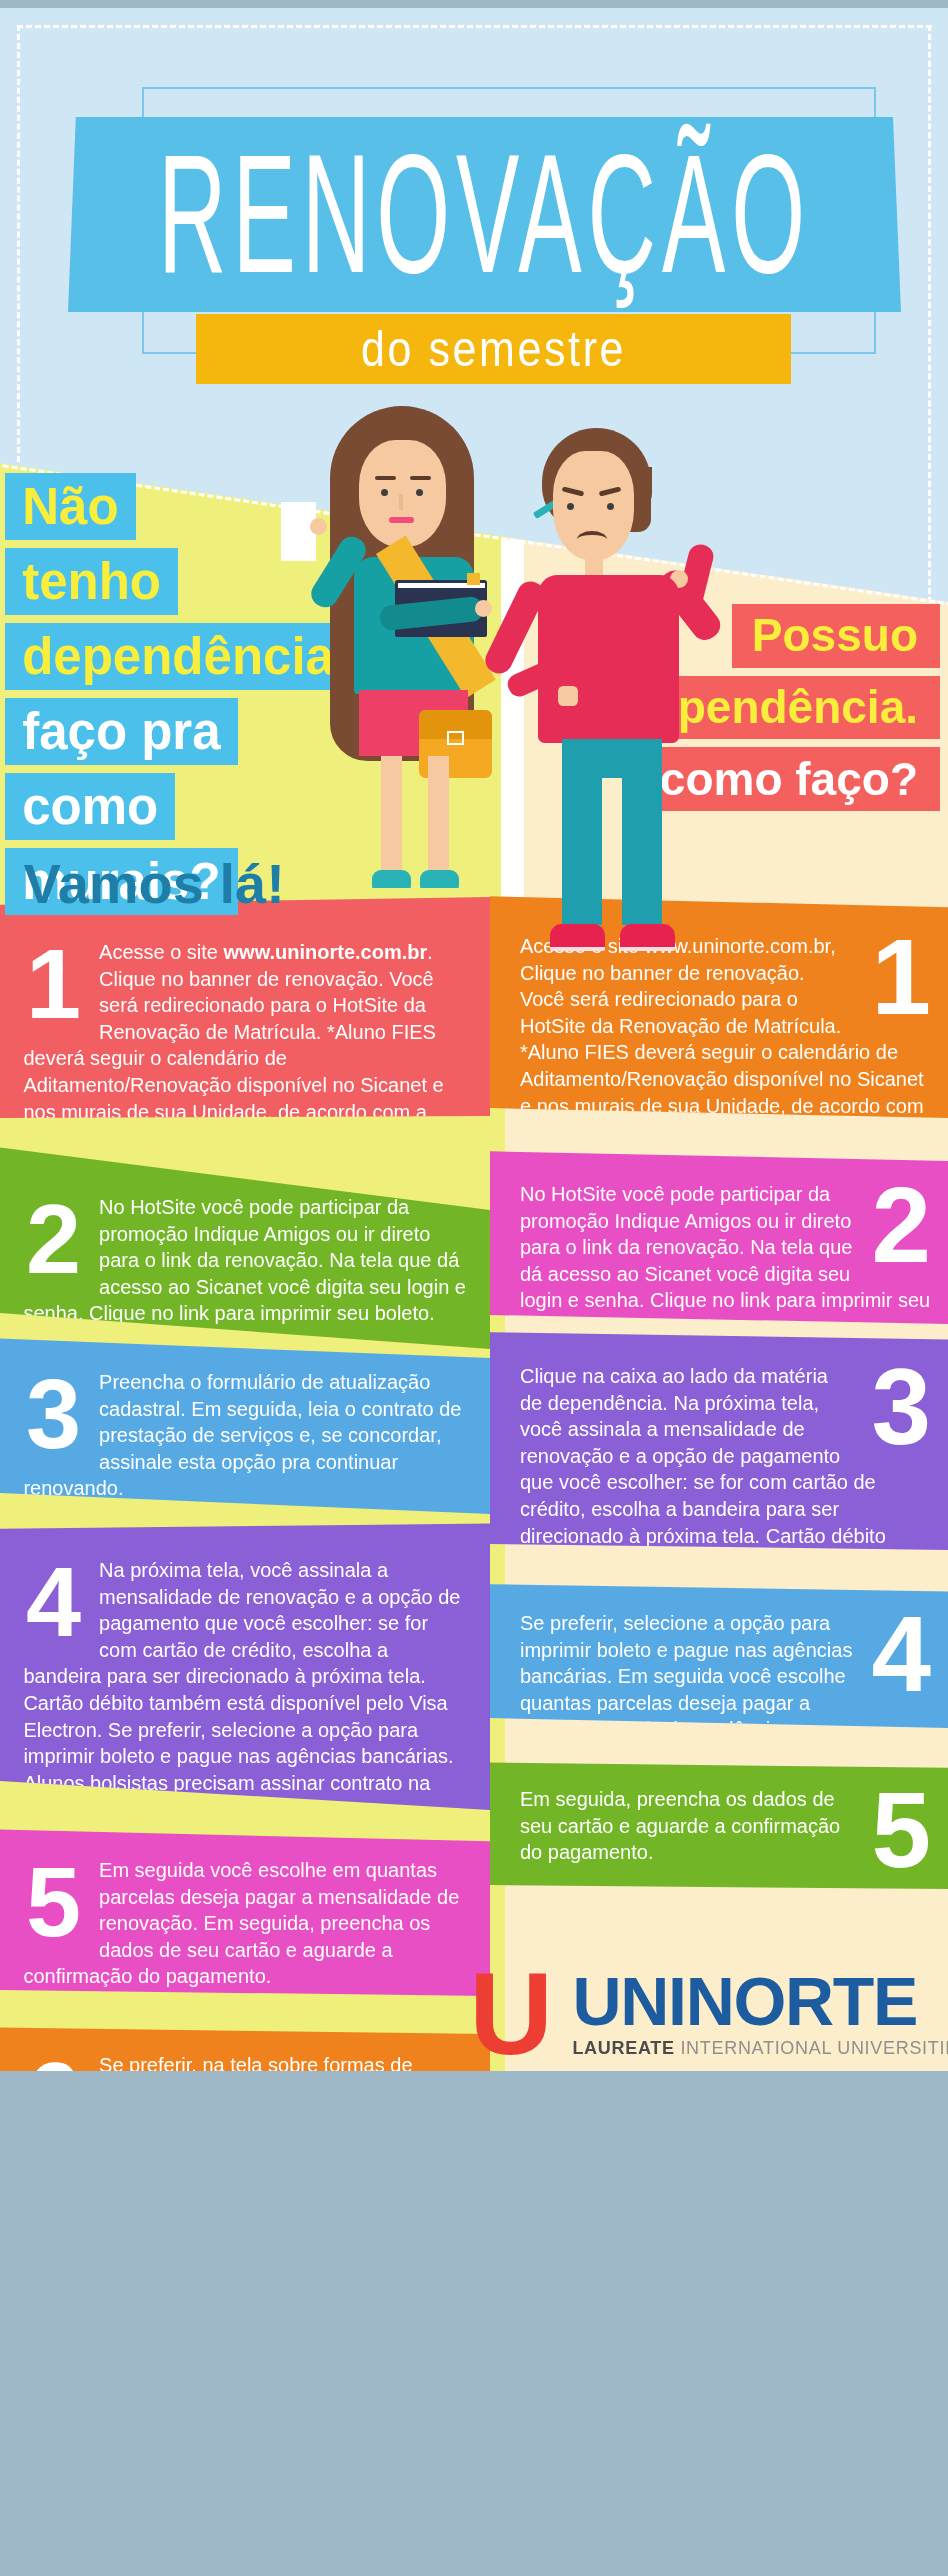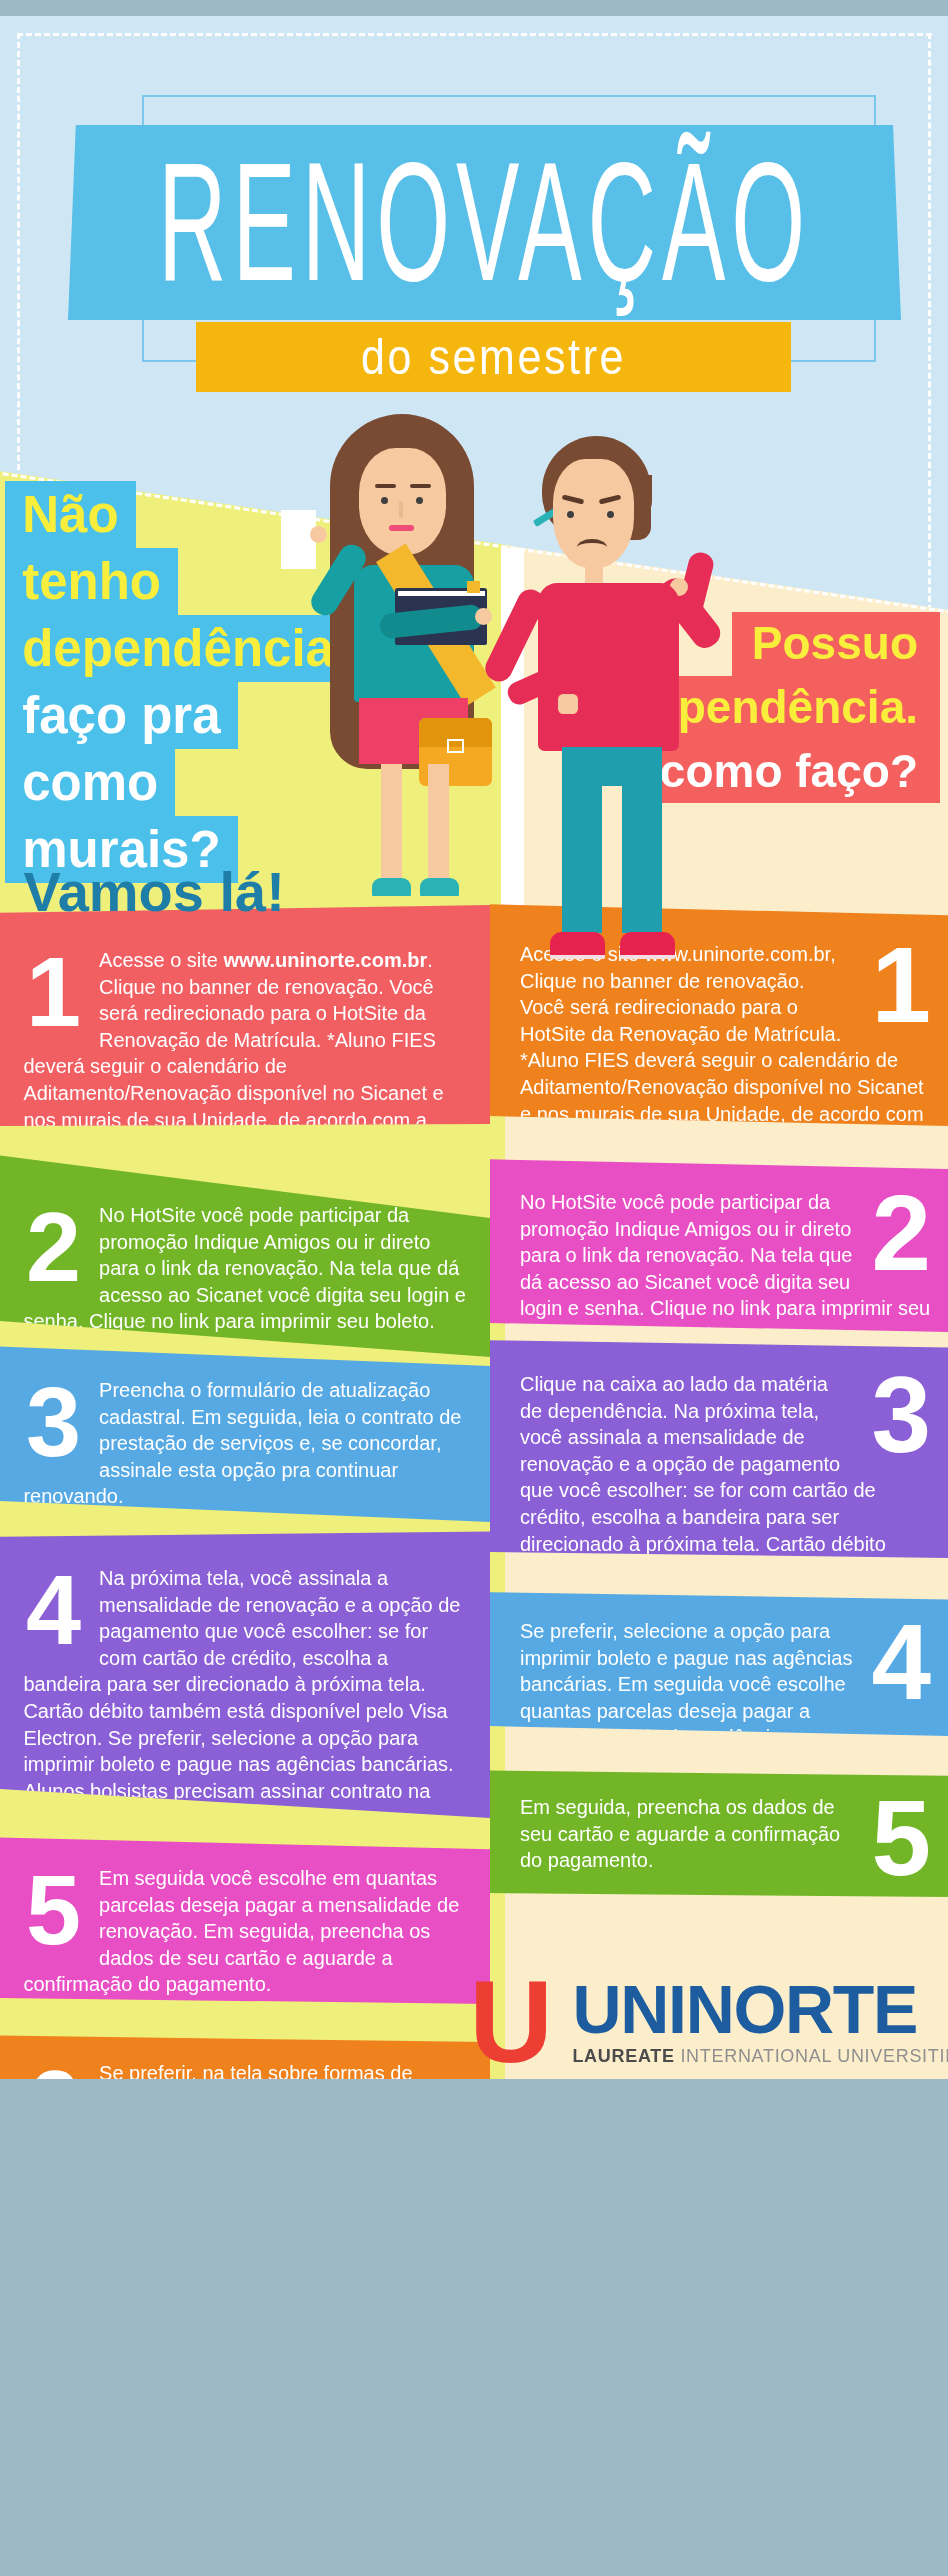--- a/index.html
+++ b/index.html
@@ -1,17 +1,17 @@
 <!DOCTYPE html>
 <html style="font-size:10.4px"><head>
 <meta charset="utf-8">
 <style>
   html,body{margin:0;padding:0;}
   body{font-family:"Liberation Sans",sans-serif;background:#9fb8c8;}
-  #poster{position:relative;width:948px;height:2063px;overflow:hidden;background:#cfe7f5;margin:16px auto;}
+  #poster{position:relative;width:948px;height:2063px;overflow:hidden;background:#cfe7f5;margin:8px auto;}
   
   .dash{position:absolute;border:0 dashed #ffffff;}
   
   #sign-frame{position:absolute;left:142px;top:79px;width:730px;height:263px;border:2.6px solid #7cc7ec;z-index:1;}
   #banner{position:absolute;left:68px;top:109px;width:833px;height:195px;background:#58bfe9;z-index:2;
           clip-path:polygon(7.8px 0,825px 0,833px 100%,0 100%);
           display:flex;align-items:center;justify-content:center;}
   #banner .t{color:#fff;font-size:95px;font-weight:400;letter-spacing:5.9px;transform:scaleY(1.78);white-space:nowrap;}
   #subtitle-box{position:absolute;left:196px;top:306px;width:595px;height:70px;background:#f5b70d;z-index:2;
           display:flex;align-items:center;justify-content:center;}
@@ -20,21 +20,21 @@
   #col-left{position:absolute;left:0;top:452px;width:513px;height:1828px;background:#eff07b;z-index:1;
       clip-path:polygon(0 3.3px,100% 78px,100% 1750px,0 1825px);}
   #col-left-white{position:absolute;left:0;top:459px;width:513px;height:1857px;background:#ffffff;z-index:0;
       clip-path:polygon(0 0,100% 75px,100% 1773px,0 1851px);}
   #col-right{position:absolute;left:505px;top:527px;width:444px;height:1643px;background:#fceecb;z-index:1;
       clip-path:polygon(0 2px,100% 67px,100% 1586px,0 1641px);}
   #col-right-white{position:absolute;left:505px;top:533px;width:444px;height:1667px;background:#ffffff;z-index:0;
       clip-path:polygon(0 0,100% 62px,100% 1608px,0 1664px);}
   #divider{position:absolute;left:501px;top:532px;width:23px;height:362px;background:#ffffff;z-index:2;}
   
-  .hl-stack{position:absolute;display:flex;flex-direction:column;z-index:4;}
+  .hl-stack{position:absolute;display:flex;flex-direction:column;z-index:4;gap:8px;}
   .hl-line{font-weight:bold;line-height:1.16;white-space:nowrap;}
   #hl-left .hl-line{background:#4ac0ea;font-size:51px;padding:3.9px 17px;align-self:flex-start;}
   #hl-right{align-items:flex-end;}
   #hl-right .hl-line{background:#f4605e;font-size:46px;padding:5.2px 22px 5.2px 19.5px;align-self:flex-end;text-align:right;}
   .hl-yellow{color:#f9ee3b;}
   .hl-white{color:#ffffff;}
   #vamos{position:absolute;left:23.4px;top:843px;color:#1f7ea8;font-size:56px;font-weight:bold;z-index:4;}
   
   .step{position:absolute;color:#fff;z-index:3;box-sizing:border-box;}
   .step .txt{font-size:20px;line-height:1.33;font-weight:400;}

